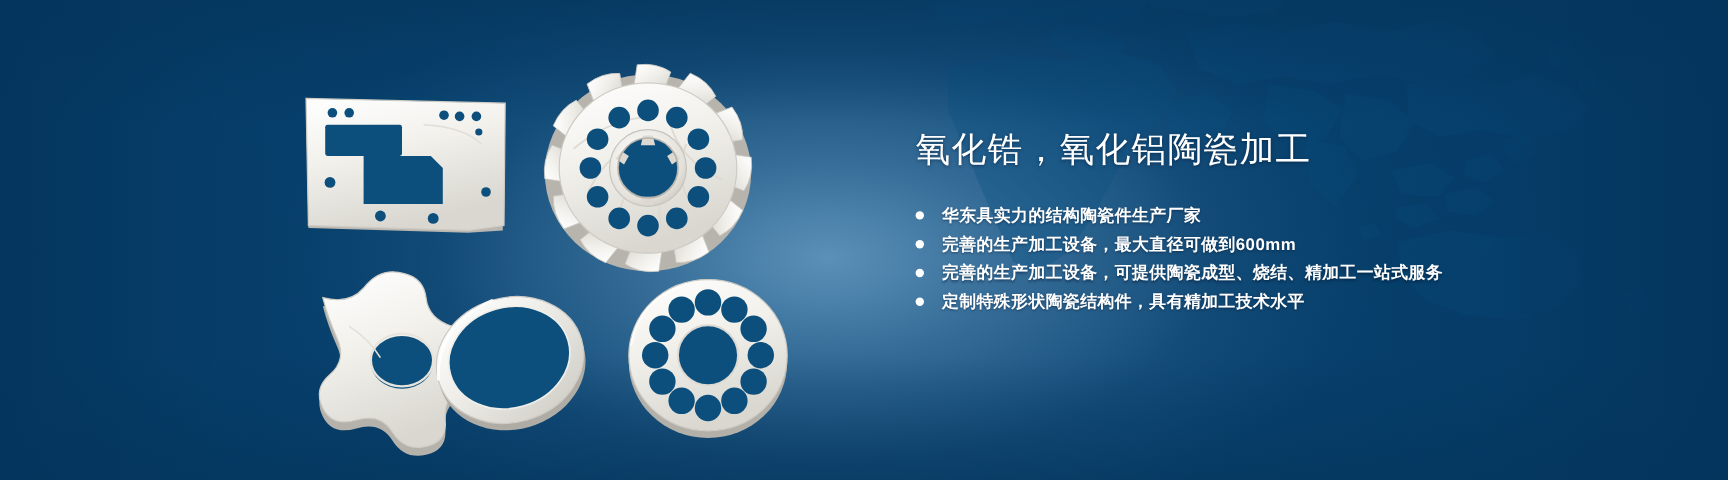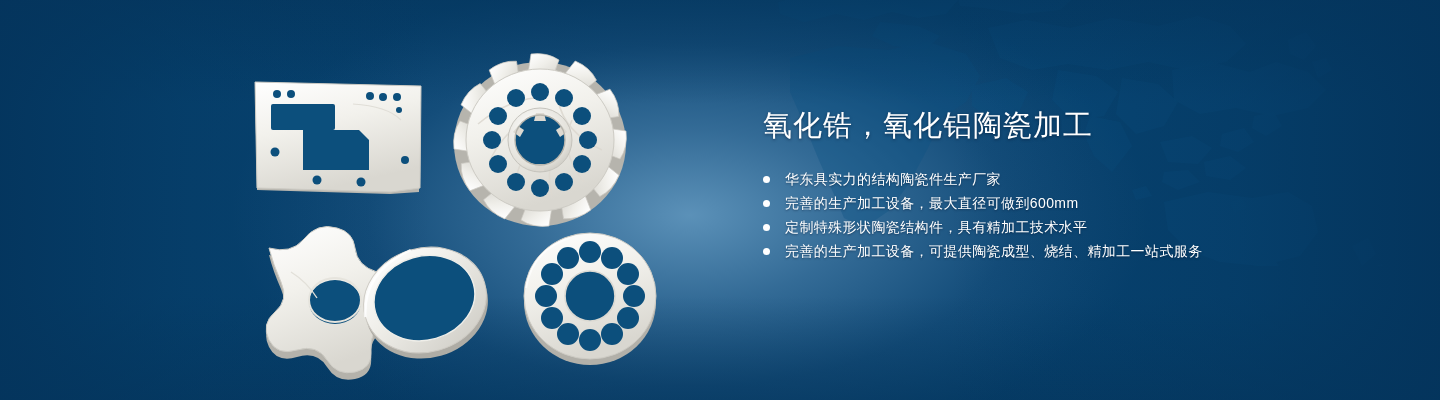--- a/index.html
+++ b/index.html
@@ -60,20 +60,21 @@
   .bullets{list-style:none;margin:0;padding:0;margin-top:25px;}
   .bullets li{
     position:relative;
     padding-left:22px;
     color:#ffffff;
     font-size:14px;
     line-height:24px;
     letter-spacing:0.4px;
     white-space:nowrap;
     text-shadow:0 1px 2px rgba(0,20,45,0.5);
+    font-weight:bold;
   }
   .bullets li .dot{
     position:absolute;left:0;top:50%;
     width:7px;height:7px;margin-top:-3px;
     border-radius:50%;
     background:#ffffff;
   }
 </style>
 </head>
 <body>
@@ -308,22 +309,22 @@
       <li>
         <span class="dot"></span>
         <span>华东具实力的结构陶瓷件生产厂家</span>
       </li>
       <li>
         <span class="dot"></span>
         <span>完善的生产加工设备，最大直径可做到600mm</span>
       </li>
       <li>
         <span class="dot"></span>
-        <span>定制特殊形状陶瓷结构件，具有精加工技术水平</span>
+        <span>完善的生产加工设备，可提供陶瓷成型、烧结、精加工一站式服务</span>
       </li>
       <li>
         <span class="dot"></span>
-        <span>完善的生产加工设备，可提供陶瓷成型、烧结、精加工一站式服务</span>
+        <span>定制特殊形状陶瓷结构件，具有精加工技术水平</span>
       </li>
     </ul>
   </div>
 
 </div>
 
 </body></html>

